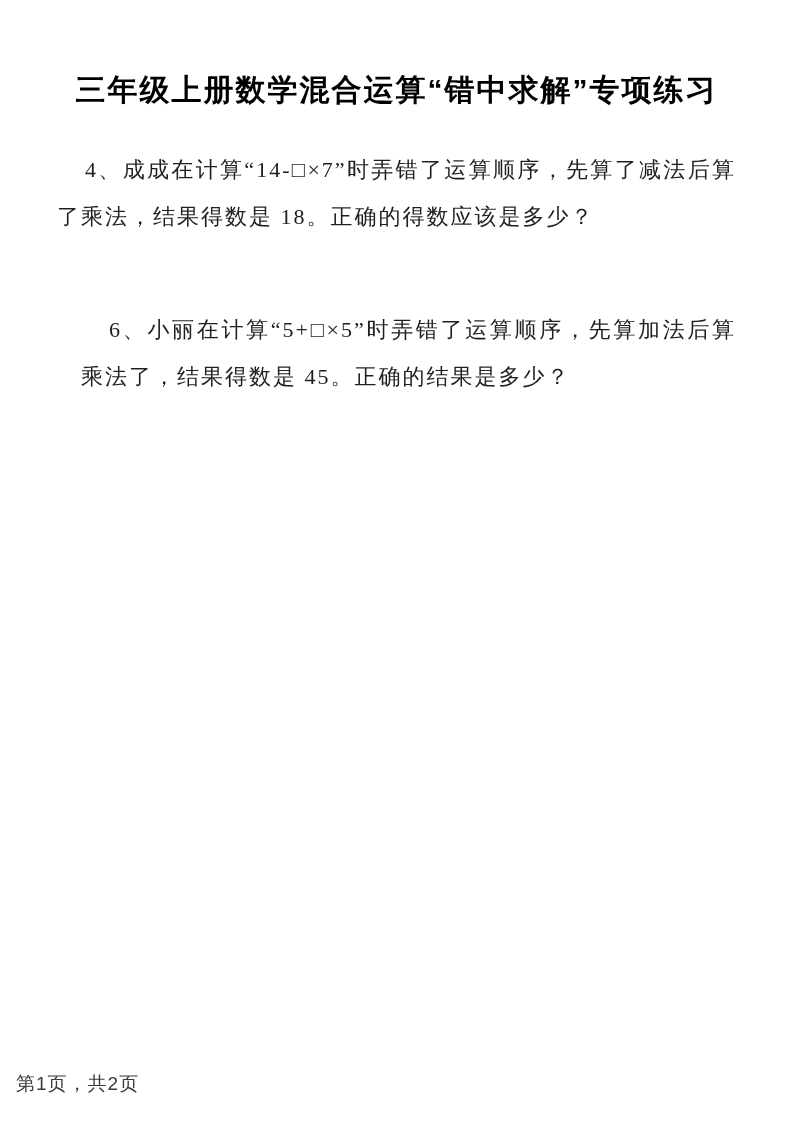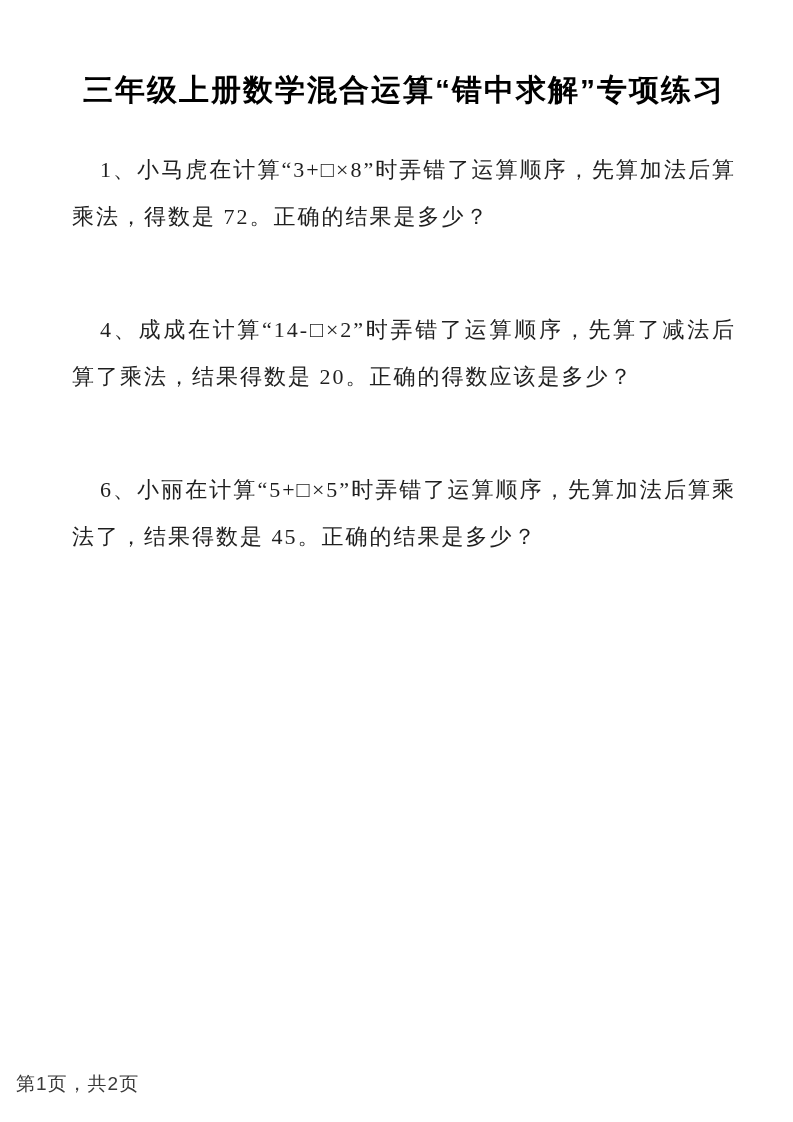--- a/index.html
+++ b/index.html
@@ -5,21 +5,21 @@
   html, body {
     margin: 0;
     padding: 0;
     background: #ffffff;
   }
   .page {
     position: relative;
     width: 793px;
     height: 1122px;
     box-sizing: border-box;
-    padding: 70px 57px 0 72px;
+    padding: 70px 57px 0 57px;
     background: #ffffff;
     overflow: hidden;
     font-family: "Liberation Serif", "DejaVu Serif", serif;
     color: #1f1f1f;
     border-radius: 31px;
   }
   .title {
     margin: 0 0 36px 0;
     font-family: "Liberation Sans", "DejaVu Sans", sans-serif;
     font-weight: bold;
@@ -35,20 +35,21 @@
     letter-spacing: 2px;
   }
   .problem {
     margin: 0 0 66px 0;
     line-height: 47px;
     text-indent: 28px;
     text-align: justify;
   }
   .problem:last-child {
     margin-bottom: 0;
+    margin-left: 24px;
   }
   .footer {
     position: absolute;
     left: 16px;
     bottom: 26px;
     width: 100%;
     text-align: left;
     font-family: "Liberation Sans", "DejaVu Sans", sans-serif;
     font-size: 19px;
     line-height: 24px;
@@ -58,25 +59,24 @@
 </style>
 </head>
 <body>
 
 <div class="page">
 
   <h1 class="title">三年级上册数学混合运算“错中求解”专项练习</h1>
 
   <div class="problems">
 
-    <p class="problem"><span>1、</span><span>小马虎在计算“3+□×8”时弄错了运算顺序，先算加法后算乘法，得数是 72。正确的结果是多少？</span></p>
 
 
 
-    <p class="problem"><span>4、</span><span>成成在计算“14-□×2”时弄错了运算顺序，先算了减法后算了乘法，结果得数是 20。正确的得数应该是多少？</span></p>
+    <p class="problem"><span>4、</span><span>成成在计算“14-□×7”时弄错了运算顺序，先算了减法后算了乘法，结果得数是 18。正确的得数应该是多少？</span></p>
 
 
     <p class="problem"><span>6、</span><span>小丽在计算“5+□×5”时弄错了运算顺序，先算加法后算乘法了，结果得数是 45。正确的结果是多少？</span></p>
 
   </div>
 
   <div class="footer">
     <span>第1页，共2页</span>
   </div>
 

